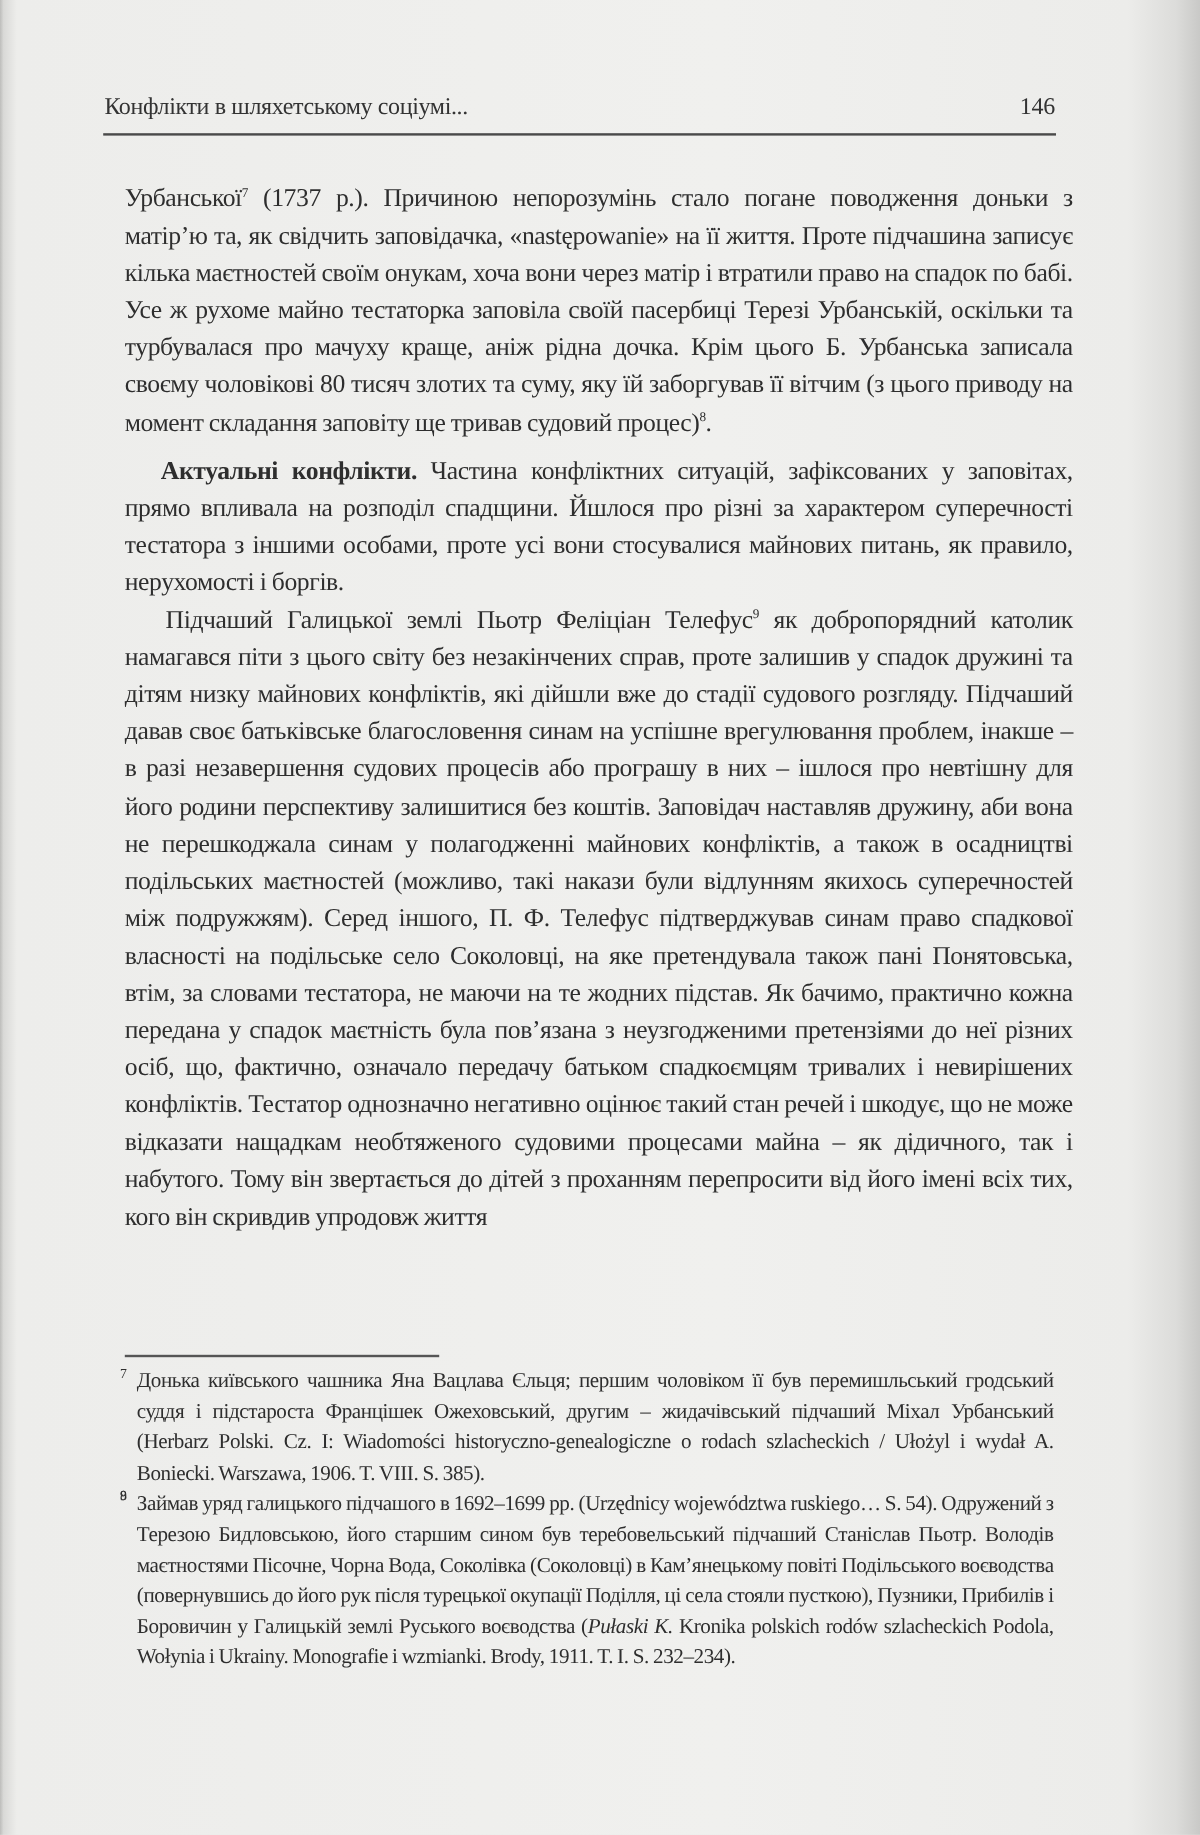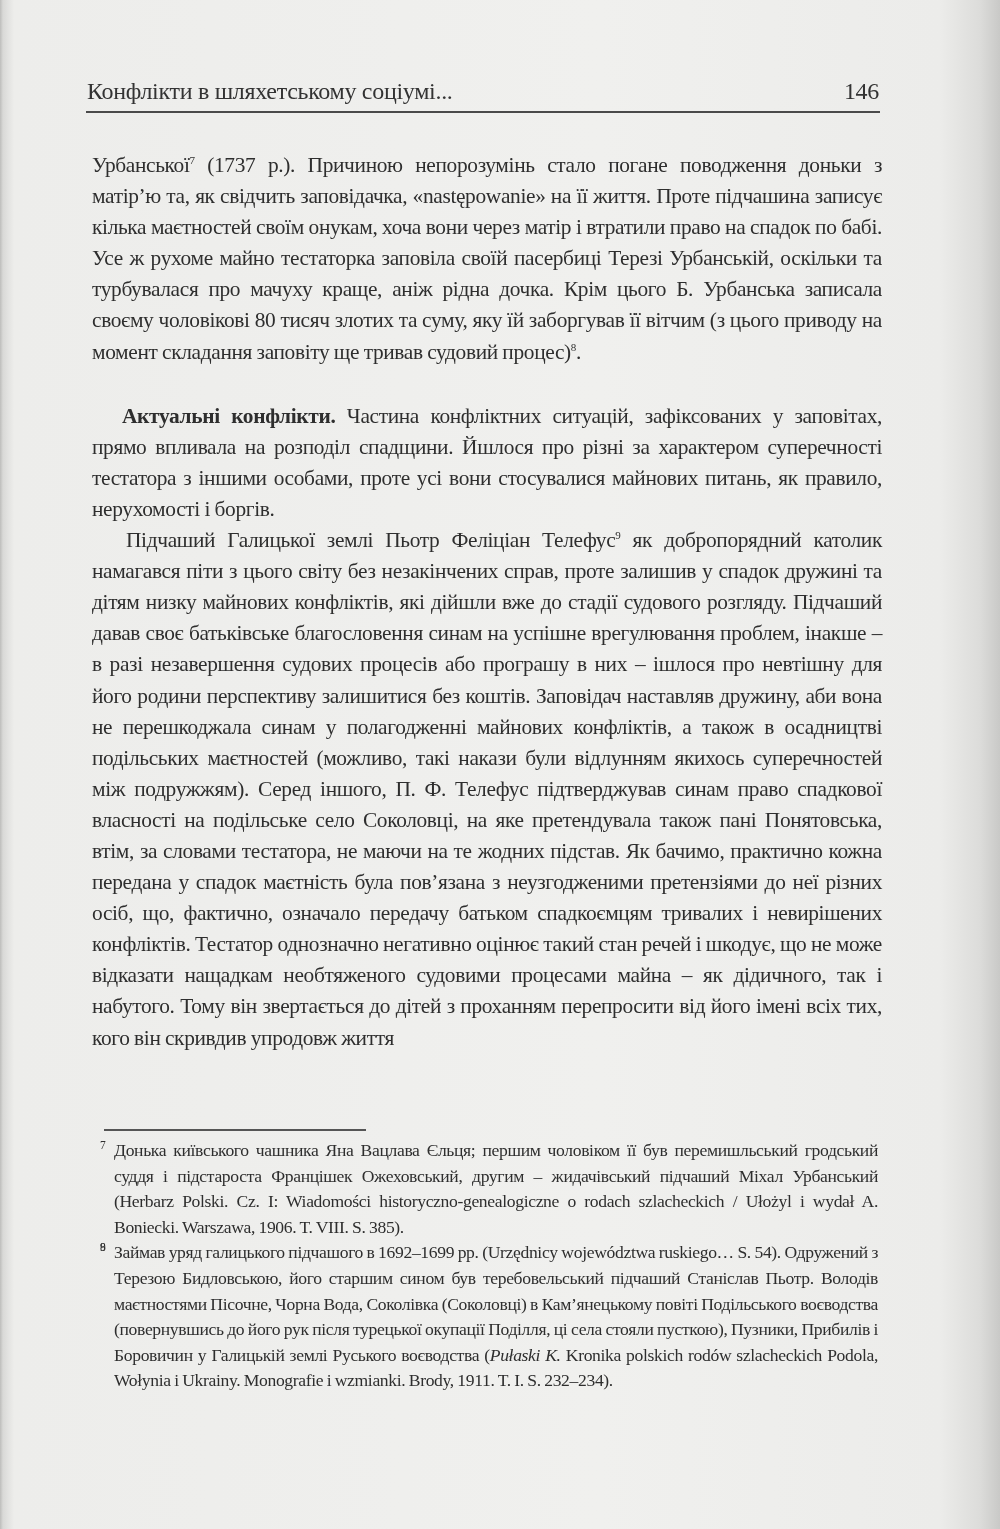--- a/index.html
+++ b/index.html
@@ -23,53 +23,53 @@
     }
     .running-head {
       position: absolute;
       left: 87px;
       top: 78px;
       width: 792px;
       height: 28px;
       display: flex;
       justify-content: space-between;
       align-items: baseline;
-      font-size: 24px;
+      font-size: 20px;
       letter-spacing: -0.3px;
       color: #333;
     }
     .head-rule {
       position: absolute;
       left: 86px;
       top: 111px;
       width: 794px;
       height: 2px;
       background: #4a4a4a;
     }
     .body-text {
       position: absolute;
-      left: 120px;
+      left: 132px;
       top: 150px;
       width: 762px;
       font-size: 21.4px;
       line-height: 31.1px;
       text-align: justify;
       color: #2e2e2e;
       letter-spacing: -0.35px;
       word-spacing: -0.5px;
     }
     .body-text p {
       margin: 0;
       text-indent: 0;
     }
     .body-text p.indent {
       text-indent: 34px;
     }
     .body-text p.gap-before {
-      margin-top: 33px;
+      margin-top: 9px;
     }
     .first-line-hang {
       margin-left: -28px !important;
     }
     sup {
       font-size: 11px;
       line-height: 0;
       vertical-align: super;
     }
     .lead-in {

